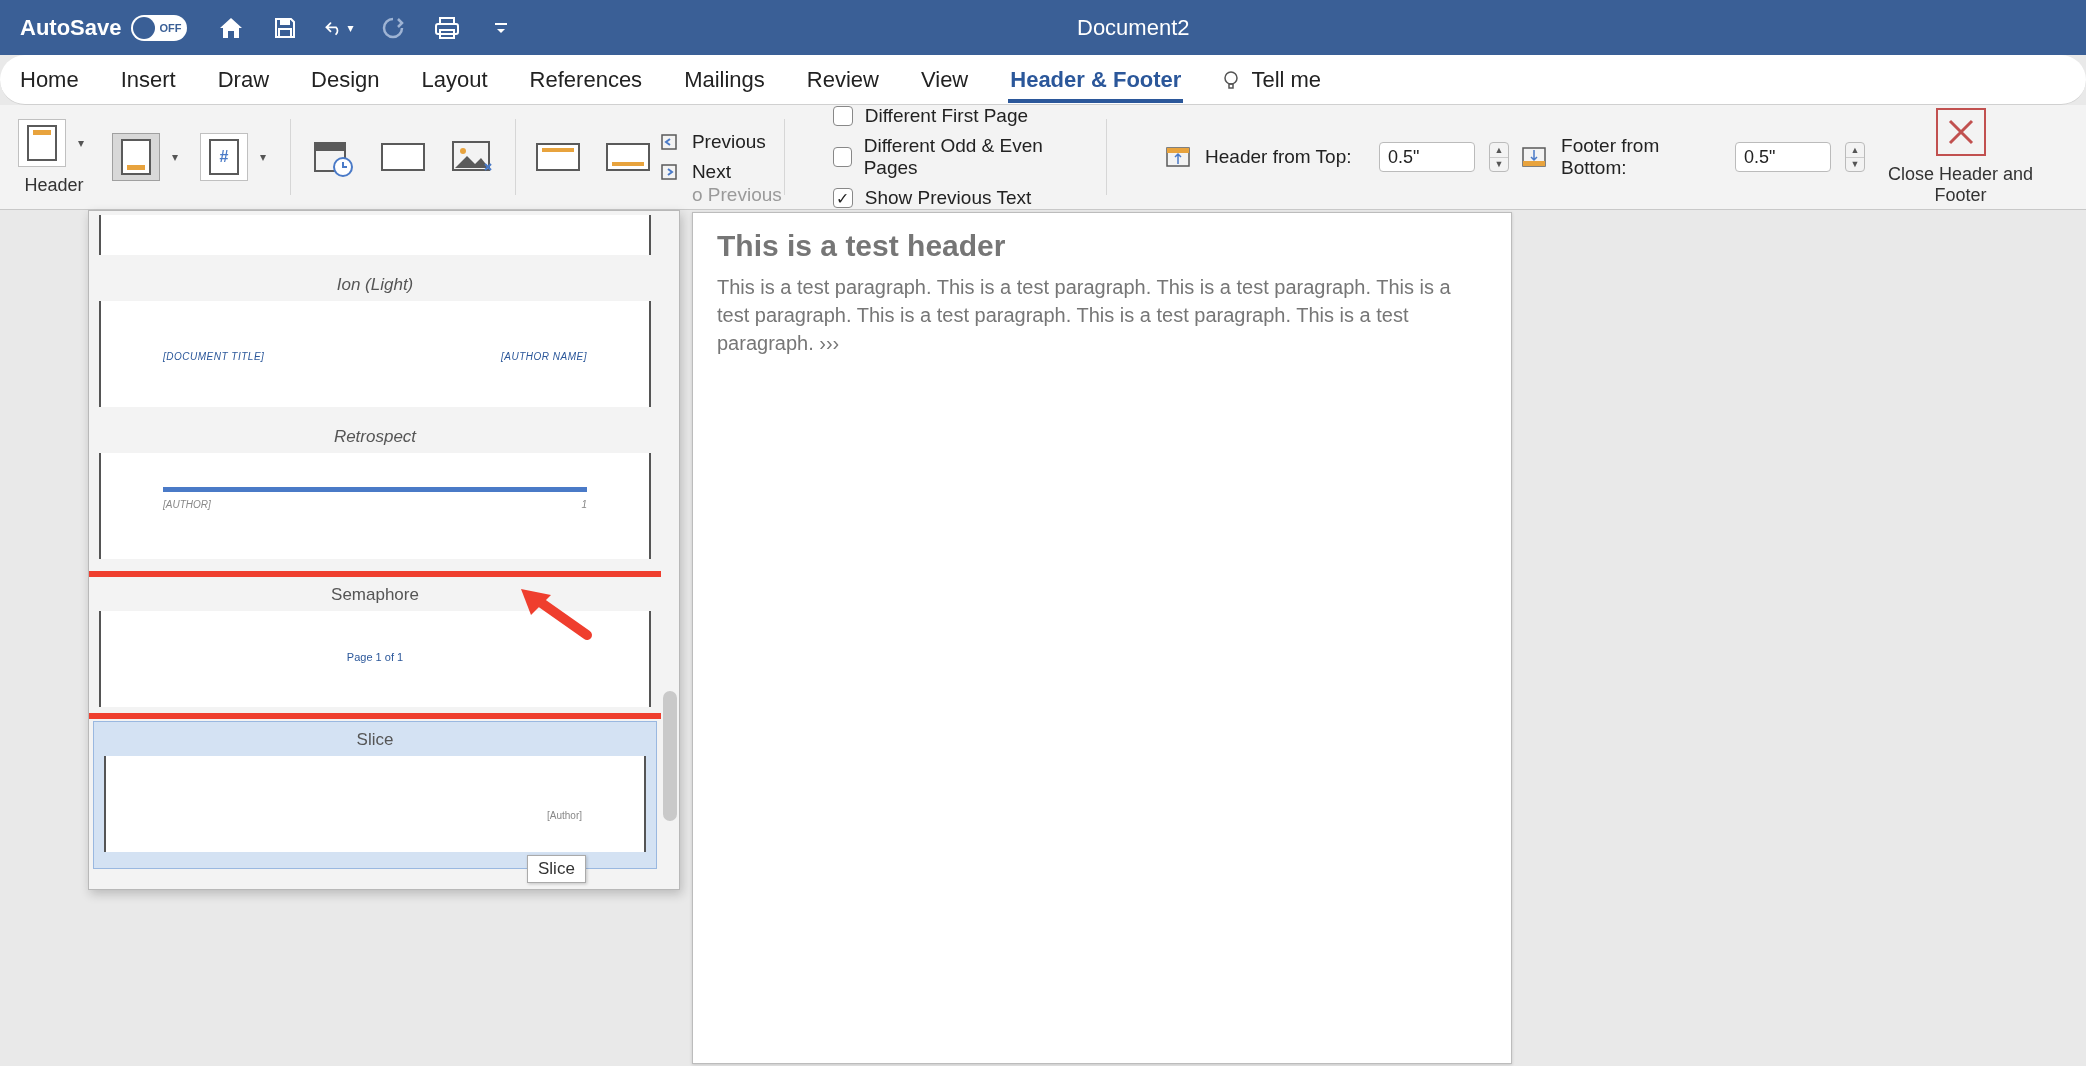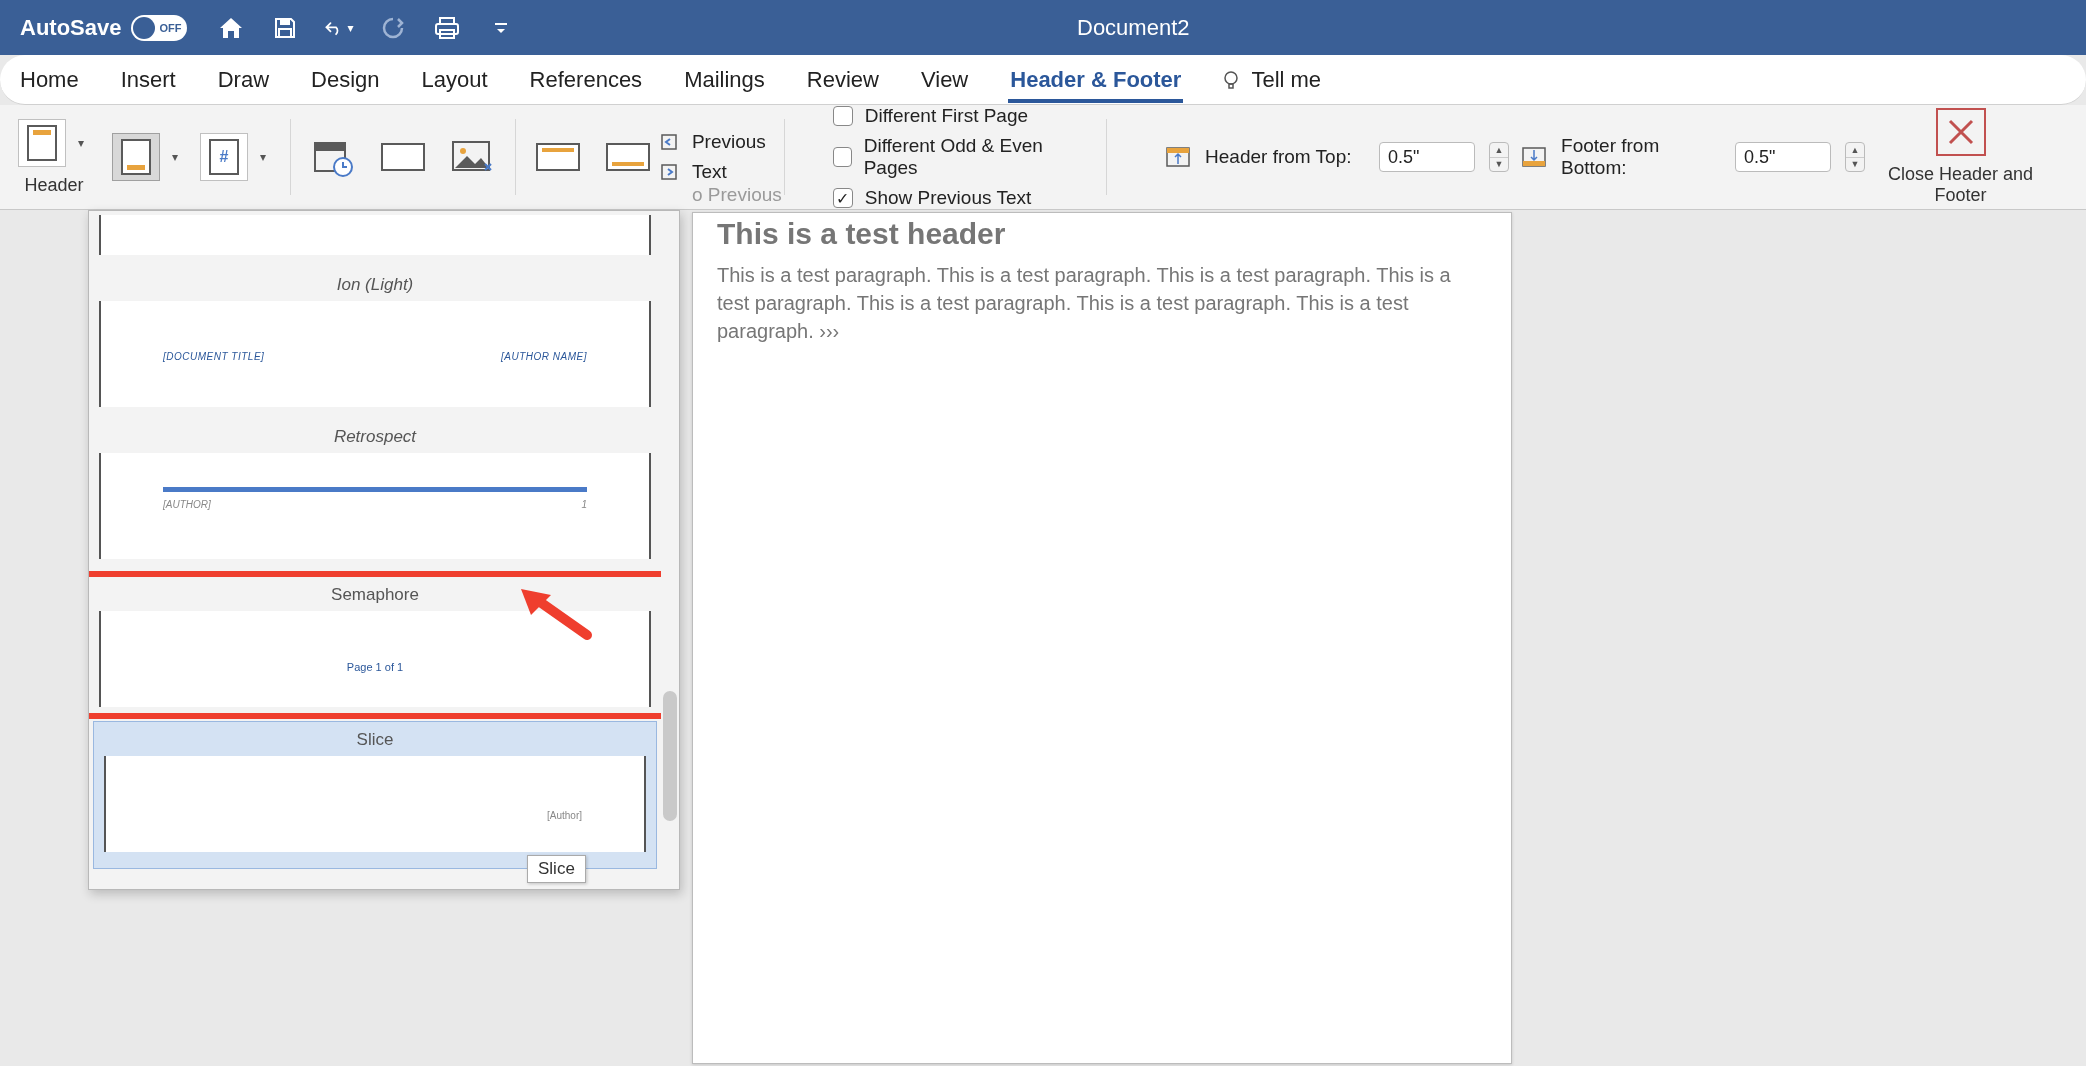--- a/index.html
+++ b/index.html
@@ -50,39 +50,39 @@
 
 .close-grp { margin-left: auto; display: flex; flex-direction: column; align-items: center; gap: 8px; padding-right: 12px; }
 .close-box { width: 50px; height: 48px; border: 2px solid #c1504f; display: flex; align-items: center; justify-content: center; }
 .close-label { font-size: 18px; color: #333; text-align: center; line-height: 1.15; }
 
 .sep { width: 1px; height: 76px; background: #d6d6d6; margin: 0 18px; }
 
 
 .canvas { position: absolute; left: 0; right: 0; top: 210px; bottom: 0; background: #e9e9e9; }
 .page { position: absolute; left: 692px; top: 2px; width: 820px; height: 852px; background: #fff; border: 1px solid #bcbcbc; box-shadow: 0 1px 3px rgba(0,0,0,.15); }
-.header-text { font-size: 30px; font-weight: 700; color: #767676; margin: 4px 24px 10px 24px; }
+.header-text { font-size: 30px; font-weight: 700; color: #767676; margin: 16px 24px 10px 24px; }
 .body-text { font-size: 20px; color: #767676; margin: 10px 24px; line-height: 1.4; }
 
 
 .gallery { position: absolute; left: 88px; top: 105px; width: 592px; height: 680px; background: #f3f3f3; border: 1px solid #b8b8b8; box-shadow: 2px 4px 10px rgba(0,0,0,.2); z-index: 50; }
 .gal-scroll-area { position: absolute; left: 0; top: 0; right: 18px; bottom: 0; overflow: hidden; }
 .gal-item { border-bottom: none; font-style: italic; }
 .gal-title { font-size: 17px; color: #555; text-align: center; padding: 8px 0 6px 0; }
 .gal-preview { margin: 0 10px 12px 10px; background: #fff; border-left: 2px solid #555; border-right: 2px solid #555; height: 106px; position: relative; }
 .gal-preview.first { height: 40px; margin-top: 4px; }
 
 .ion-title { position: absolute; left: 62px; top: 50px; font-size: 10px; color: #2b579a; letter-spacing: .5px; }
 .ion-author { position: absolute; right: 62px; top: 50px; font-size: 10px; color: #2b579a; letter-spacing: .5px; }
 
 .retro-line { position: absolute; left: 62px; right: 62px; top: 34px; height: 5px; background: #4a7ac7; }
 .retro-author { position: absolute; left: 62px; top: 46px; font-size: 10px; color: #888; }
 .retro-page { position: absolute; right: 62px; top: 46px; font-size: 10px; color: #888; }
 
-.sema-page { position: absolute; left: 50%; transform: translateX(-50%); top: 50px; font-size: 11px; color: #2b579a; }
+.sema-page { position: absolute; left: 50%; transform: translateX(-50%); top: 40px; font-size: 11px; color: #2b579a; }
 
 .slice-author { position: absolute; right: 62px; top: 54px; font-size: 10px; color: #888; }
 
 .gal-highlight { border: 6px solid #ef3e2e; border-radius: 4px; }
 .gal-hover { background: #d4e2f3; border: 1px solid #9ab8e0; margin: 2px 4px; padding-bottom: 4px; }
 
 .gal-scrollbar { position: absolute; right: 2px; top: 480px; width: 14px; height: 130px; background: #c9c9c9; border-radius: 7px; }
 
 .tooltip { position: absolute; left: 438px; bottom: 6px; background: #fff; border: 1px solid #aaa; padding: 3px 10px; font-size: 17px; color: #333; box-shadow: 1px 1px 3px rgba(0,0,0,.2); }
 
@@ -244,21 +244,21 @@
           <rect x="2" y="2" width="14" height="14" fill="none" stroke="#5a5a5a" stroke-width="1.5"></rect>
           <path d="M10 6 L6 9 L10 12" fill="none" stroke="#4a7ac7" stroke-width="2"></path>
         </svg>
       <span>Previous</span>
     </div>
     <div class="nav-item">
       <svg class="nav-icon" viewBox="0 0 22 18">
           <rect x="2" y="2" width="14" height="14" fill="none" stroke="#5a5a5a" stroke-width="1.5"></rect>
           <path d="M8 6 L12 9 L8 12" fill="none" stroke="#4a7ac7" stroke-width="2"></path>
         </svg>
-      <span>Text</span>
+      <span>Next</span>
     </div>
   </div>
 
   <div class="sep"></div>
 
   <div class="opts-col">
     <div class="chk-row">
       <div class="chk"></div>
       <span>Different First Page</span>
     </div>

